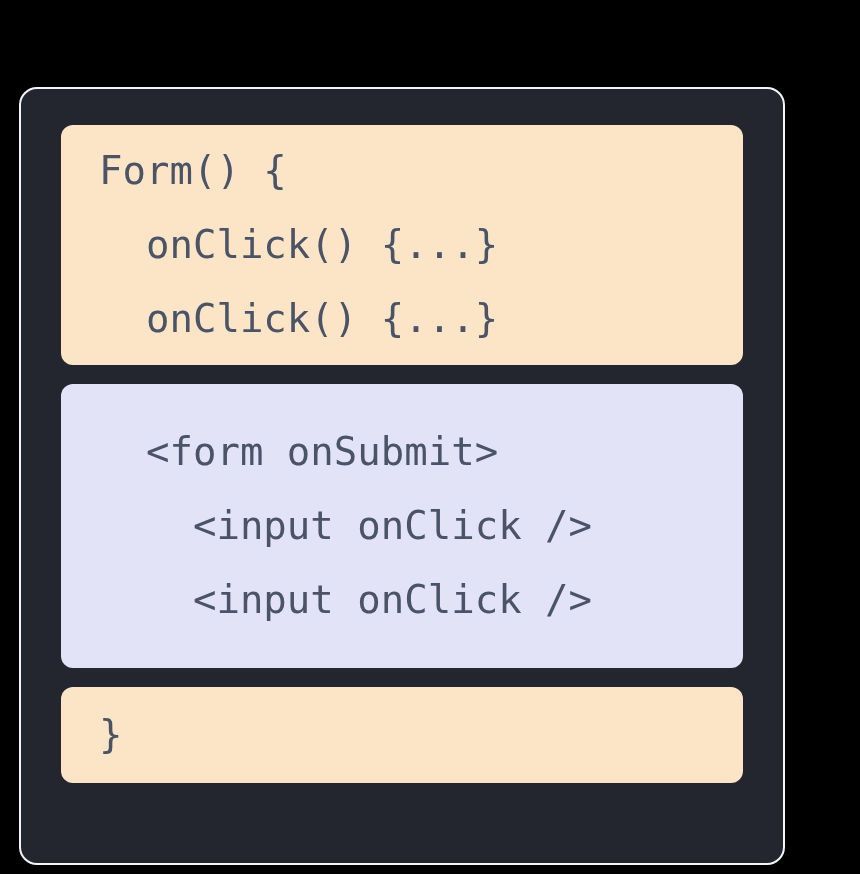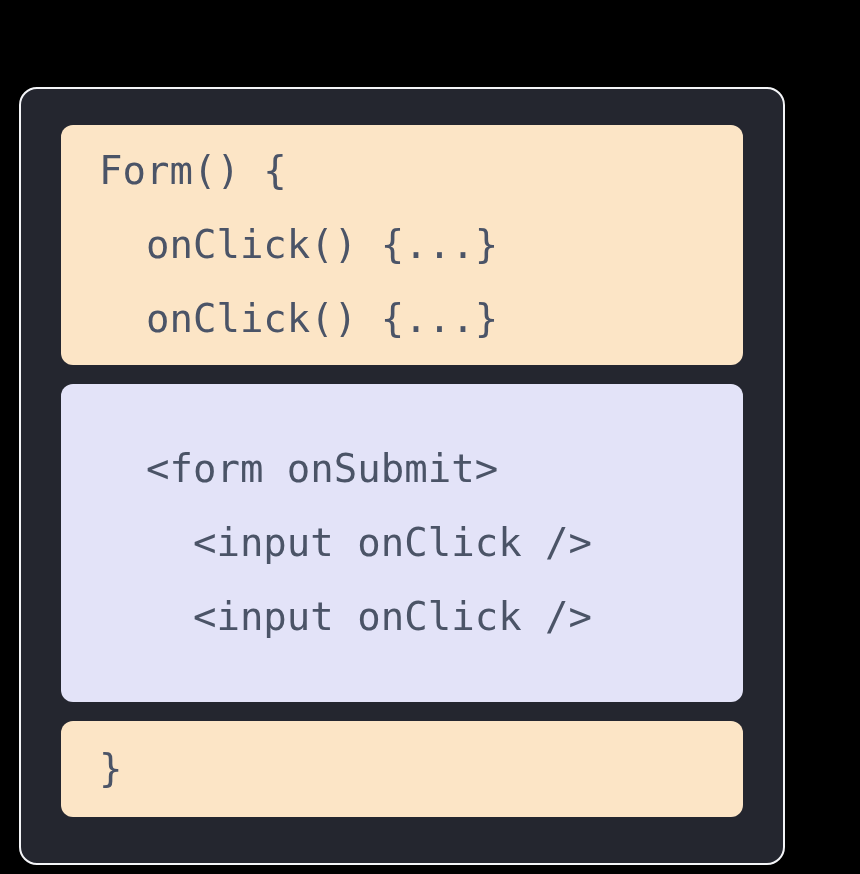--- a/index.html
+++ b/index.html
@@ -53,21 +53,21 @@
   }
 
   #panel-component-open {
     height: 240px;
     padding-top: 26px;
     padding-bottom: 26px;
     gap: 0px;
   }
 
   #panel-markup {
-    height: 318px;
+    height: 284px;
     padding-top: 24px;
     padding-bottom: 24px;
   }
 
   #panel-component-close {
     height: 96px;
     padding-top: 16px;
     padding-bottom: 16px;
   }
 

